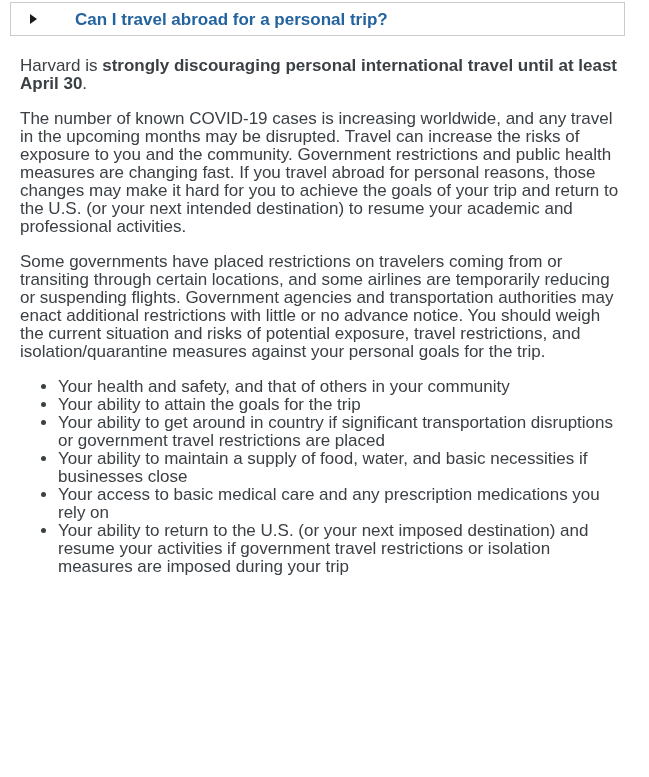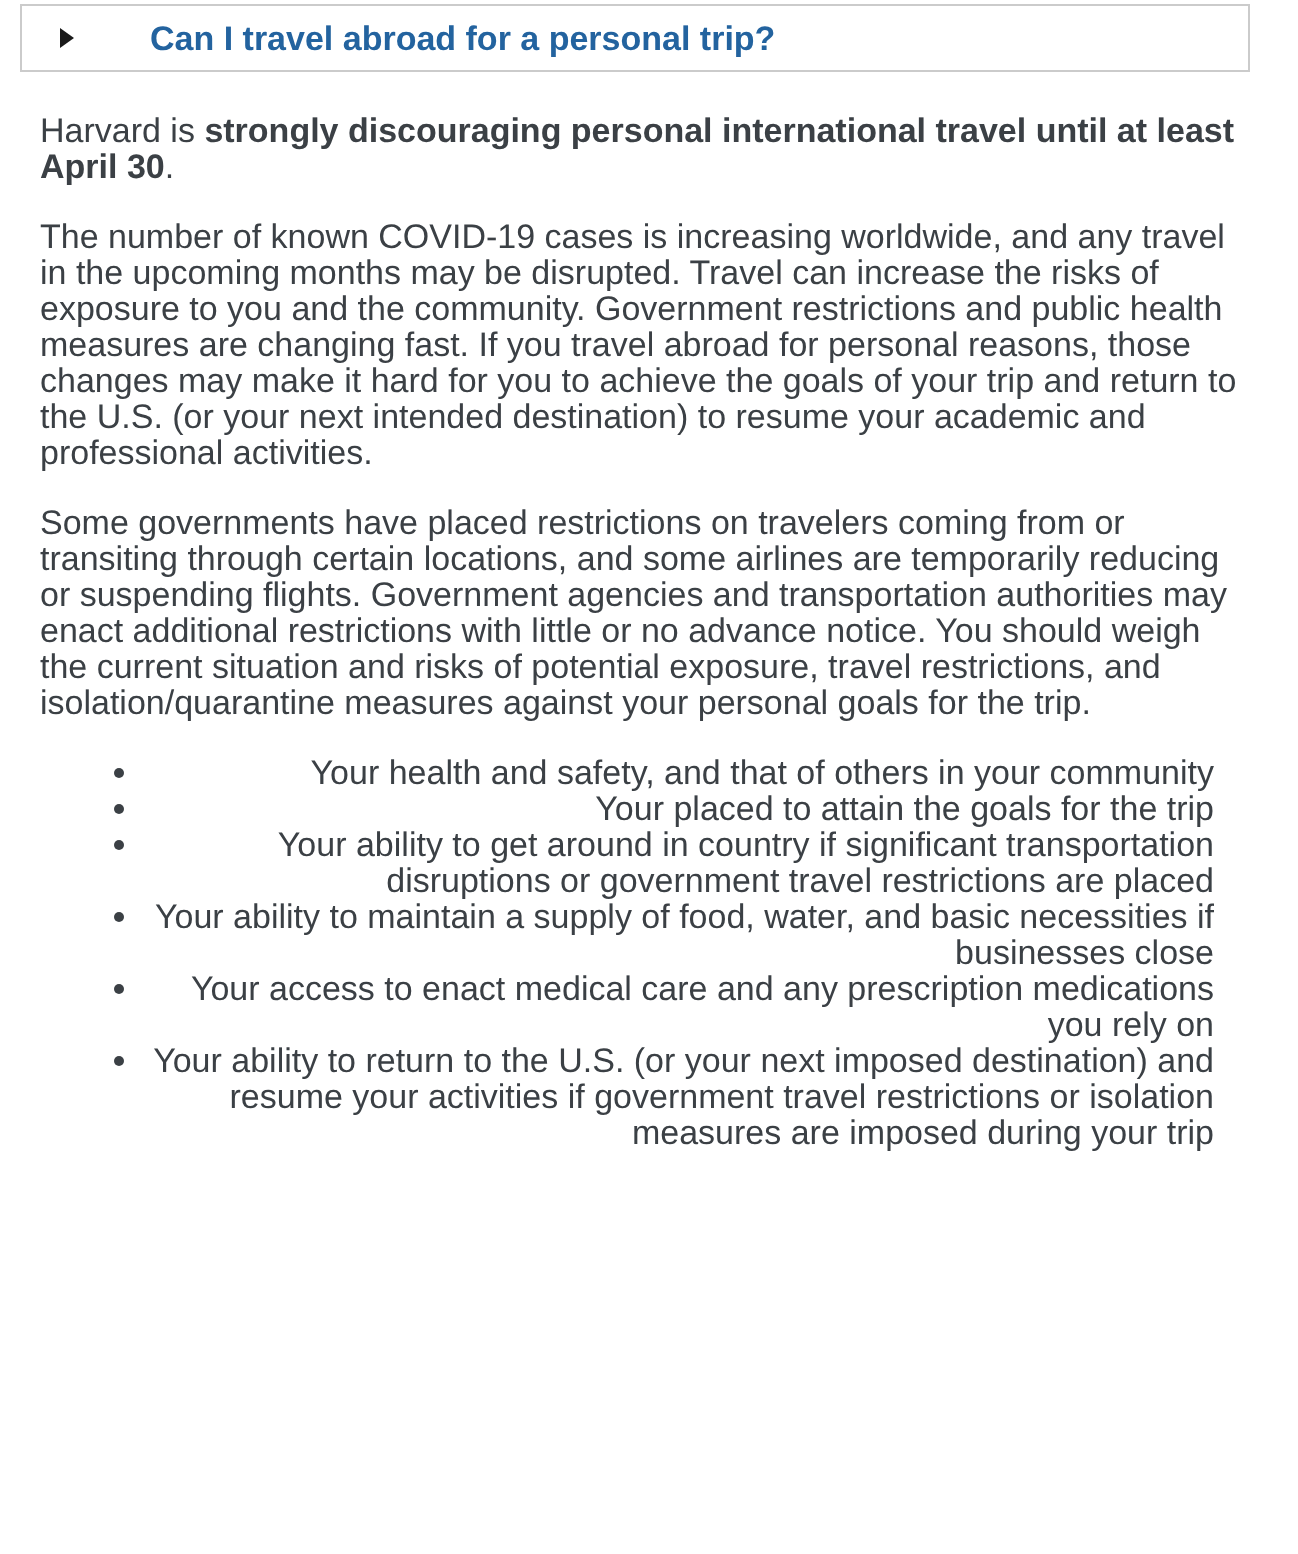--- a/index.html
+++ b/index.html
@@ -45,24 +45,23 @@
   }
   .content {
     margin: 21px 26px 0 20px;
     font-size: 17px;
     line-height: 18px;
   }
   .content p {
     margin: 0 0 17px 0;
   }
   .content ul {
-    margin: 16px;
+    margin: 0;
     padding: 0 0 0 38px;
     list-style-type: disc;
-    text-align: right;
   }
   .content li {
     margin: 0;
     padding: 0;
   }
   strong { font-weight: 700; }
 </style>
 </head>
 <body>
 
@@ -77,22 +76,22 @@
 
     <p><span>Harvard is </span><strong>strongly discouraging personal international travel until at least April 30</strong><span>.</span></p>
 
     <p>The number of known COVID-19 cases is increasing worldwide, and any travel in the upcoming months may be disrupted. Travel can increase the risks of exposure to you and the community. Government restrictions and public health measures are changing fast. If you travel abroad for personal reasons, those changes may make it hard for you to achieve the goals of your trip and return to the U.S. (or your next intended destination) to resume your academic and professional activities.</p>
 
     <p>Some governments have placed restrictions on travelers coming from or transiting through certain locations, and some airlines are temporarily reducing or suspending flights. Government agencies and transportation authorities may enact additional restrictions with little or no advance notice. You should weigh the current situation and risks of potential exposure, travel restrictions, and isolation/quarantine measures against your personal goals for the trip.</p>
 
 
     <ul>
       <li>Your health and safety, and that of others in your community</li>
-      <li>Your placed to attain the goals for the trip</li>
+      <li>Your ability to attain the goals for the trip</li>
       <li>Your ability to get around in country if significant transportation disruptions or government travel restrictions are placed</li>
       <li>Your ability to maintain a supply of food, water, and basic necessities if businesses close</li>
-      <li>Your access to enact medical care and any prescription medications you rely on</li>
+      <li>Your access to basic medical care and any prescription medications you rely on</li>
       <li>Your ability to return to the U.S. (or your next imposed destination) and resume your activities if government travel restrictions or isolation measures are imposed during your trip</li>
     </ul>
 
   </div>
 
 </div>
 
 </body></html>

